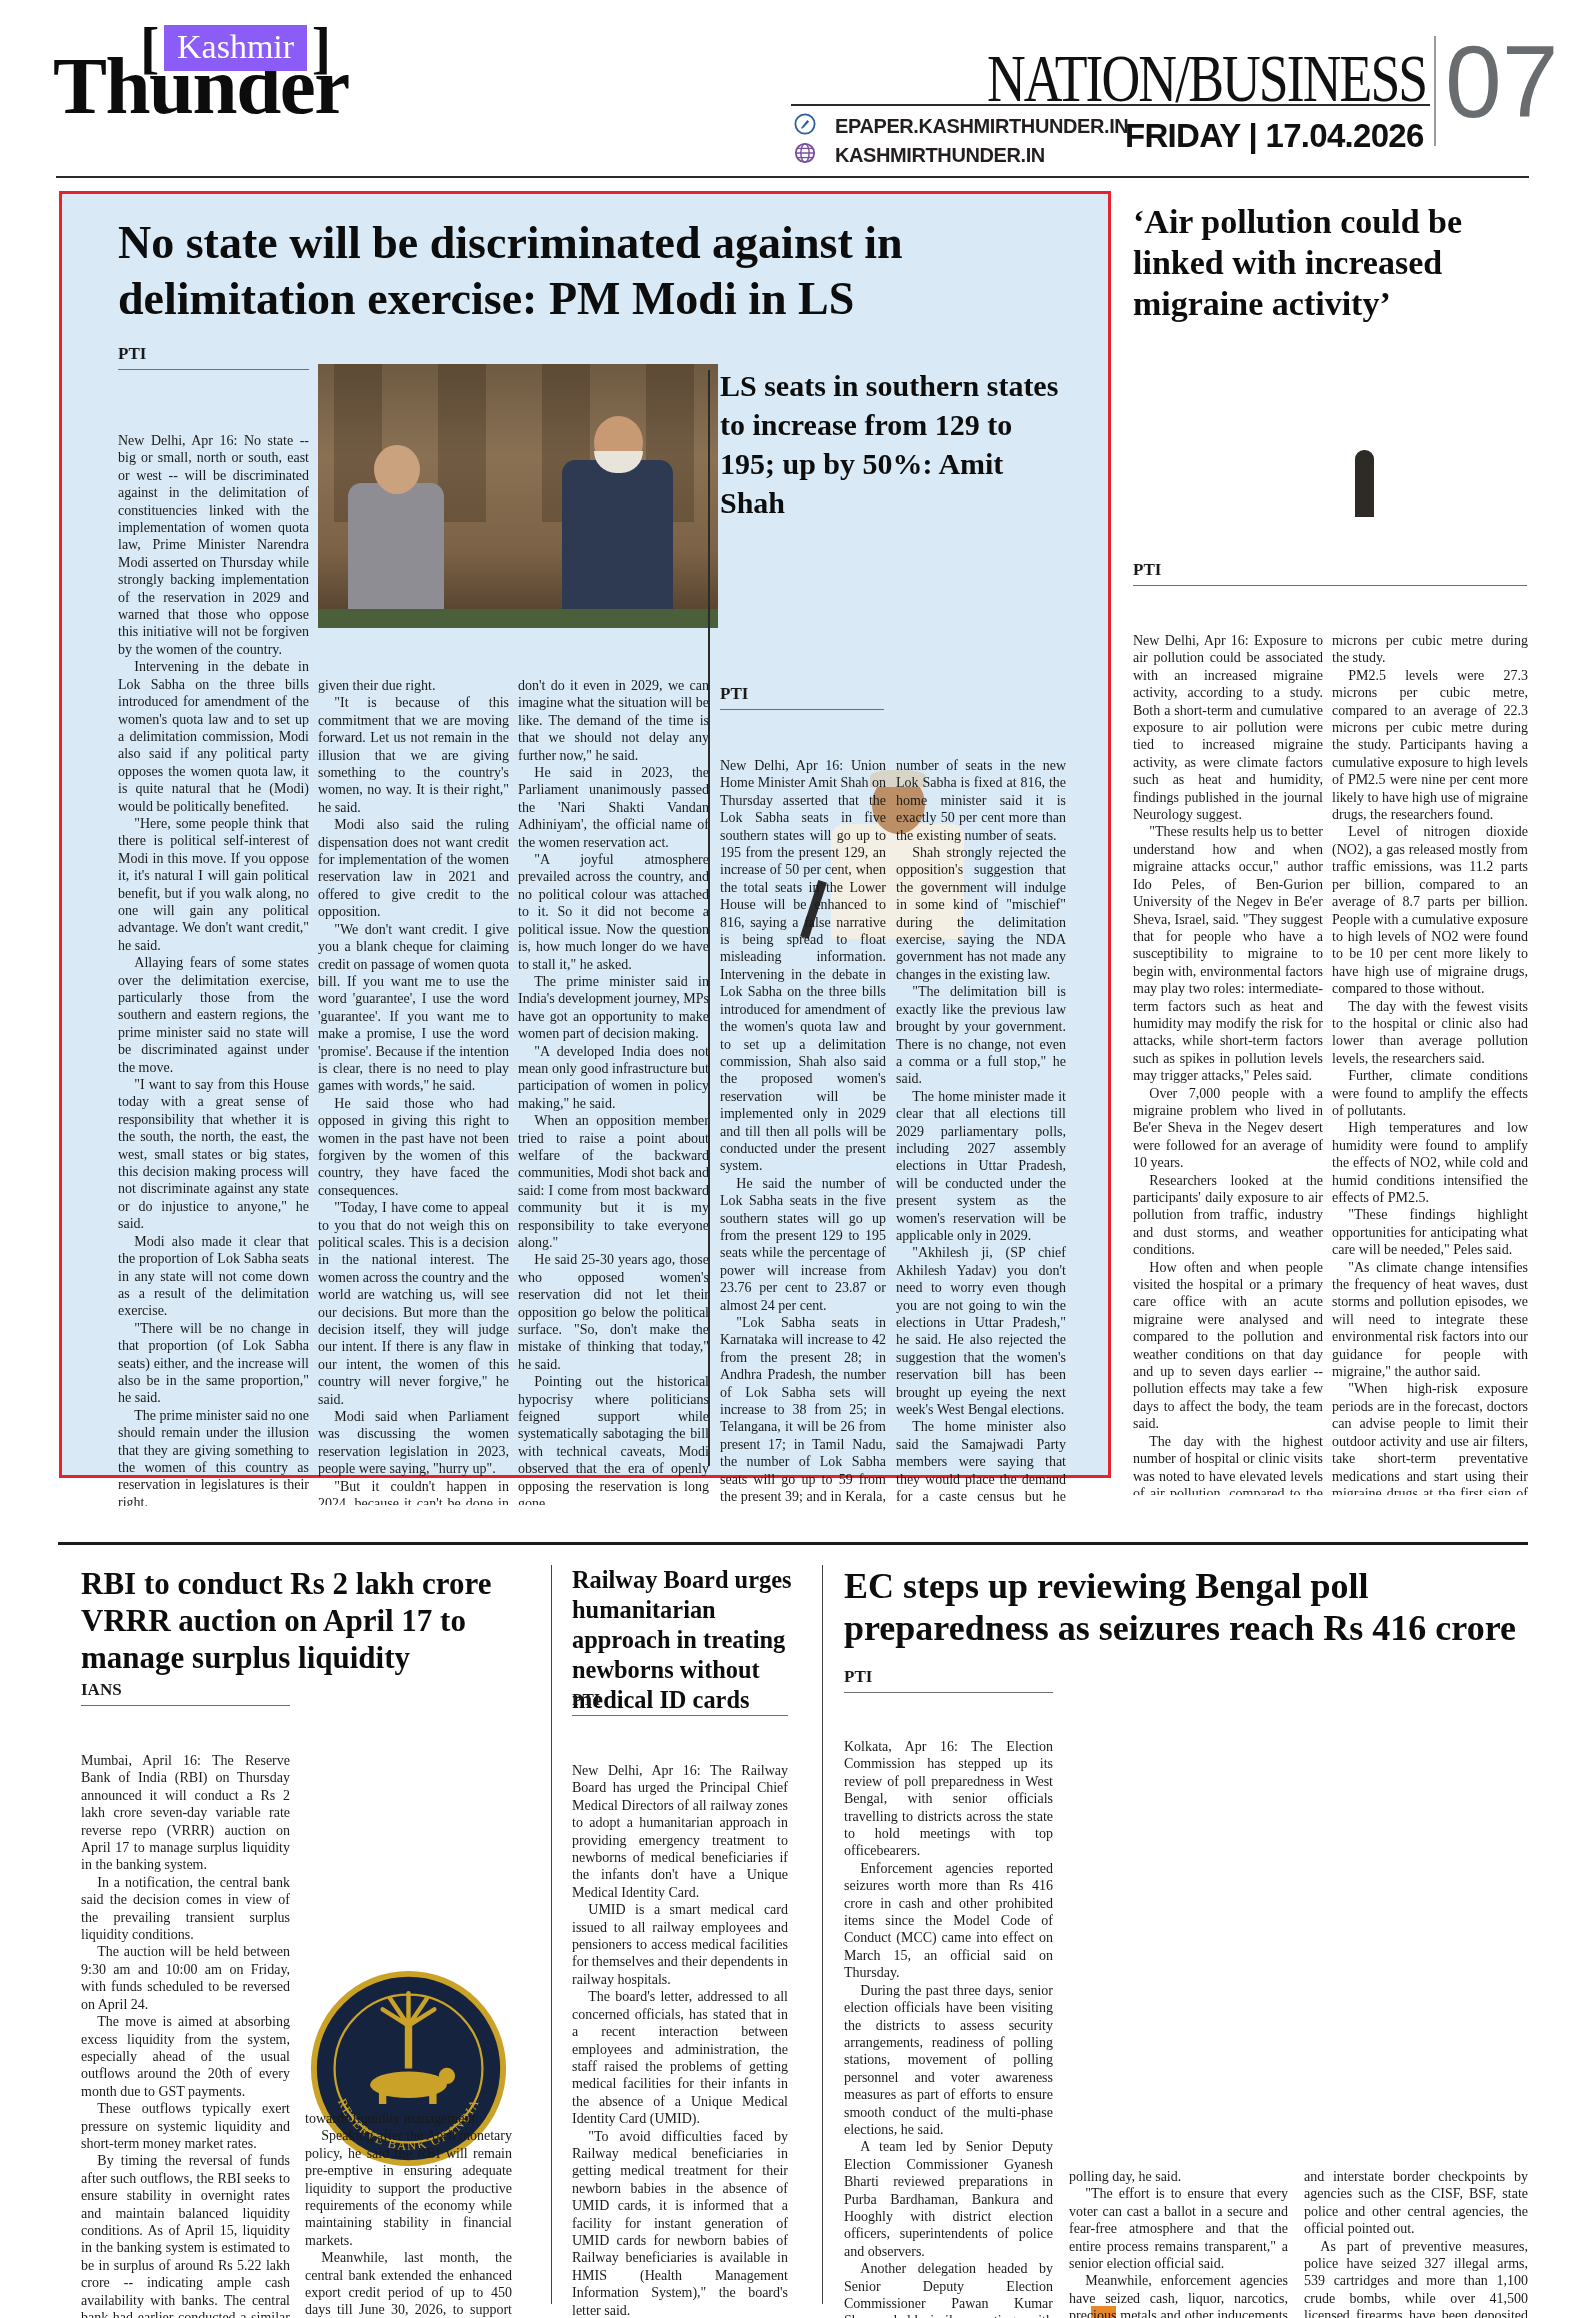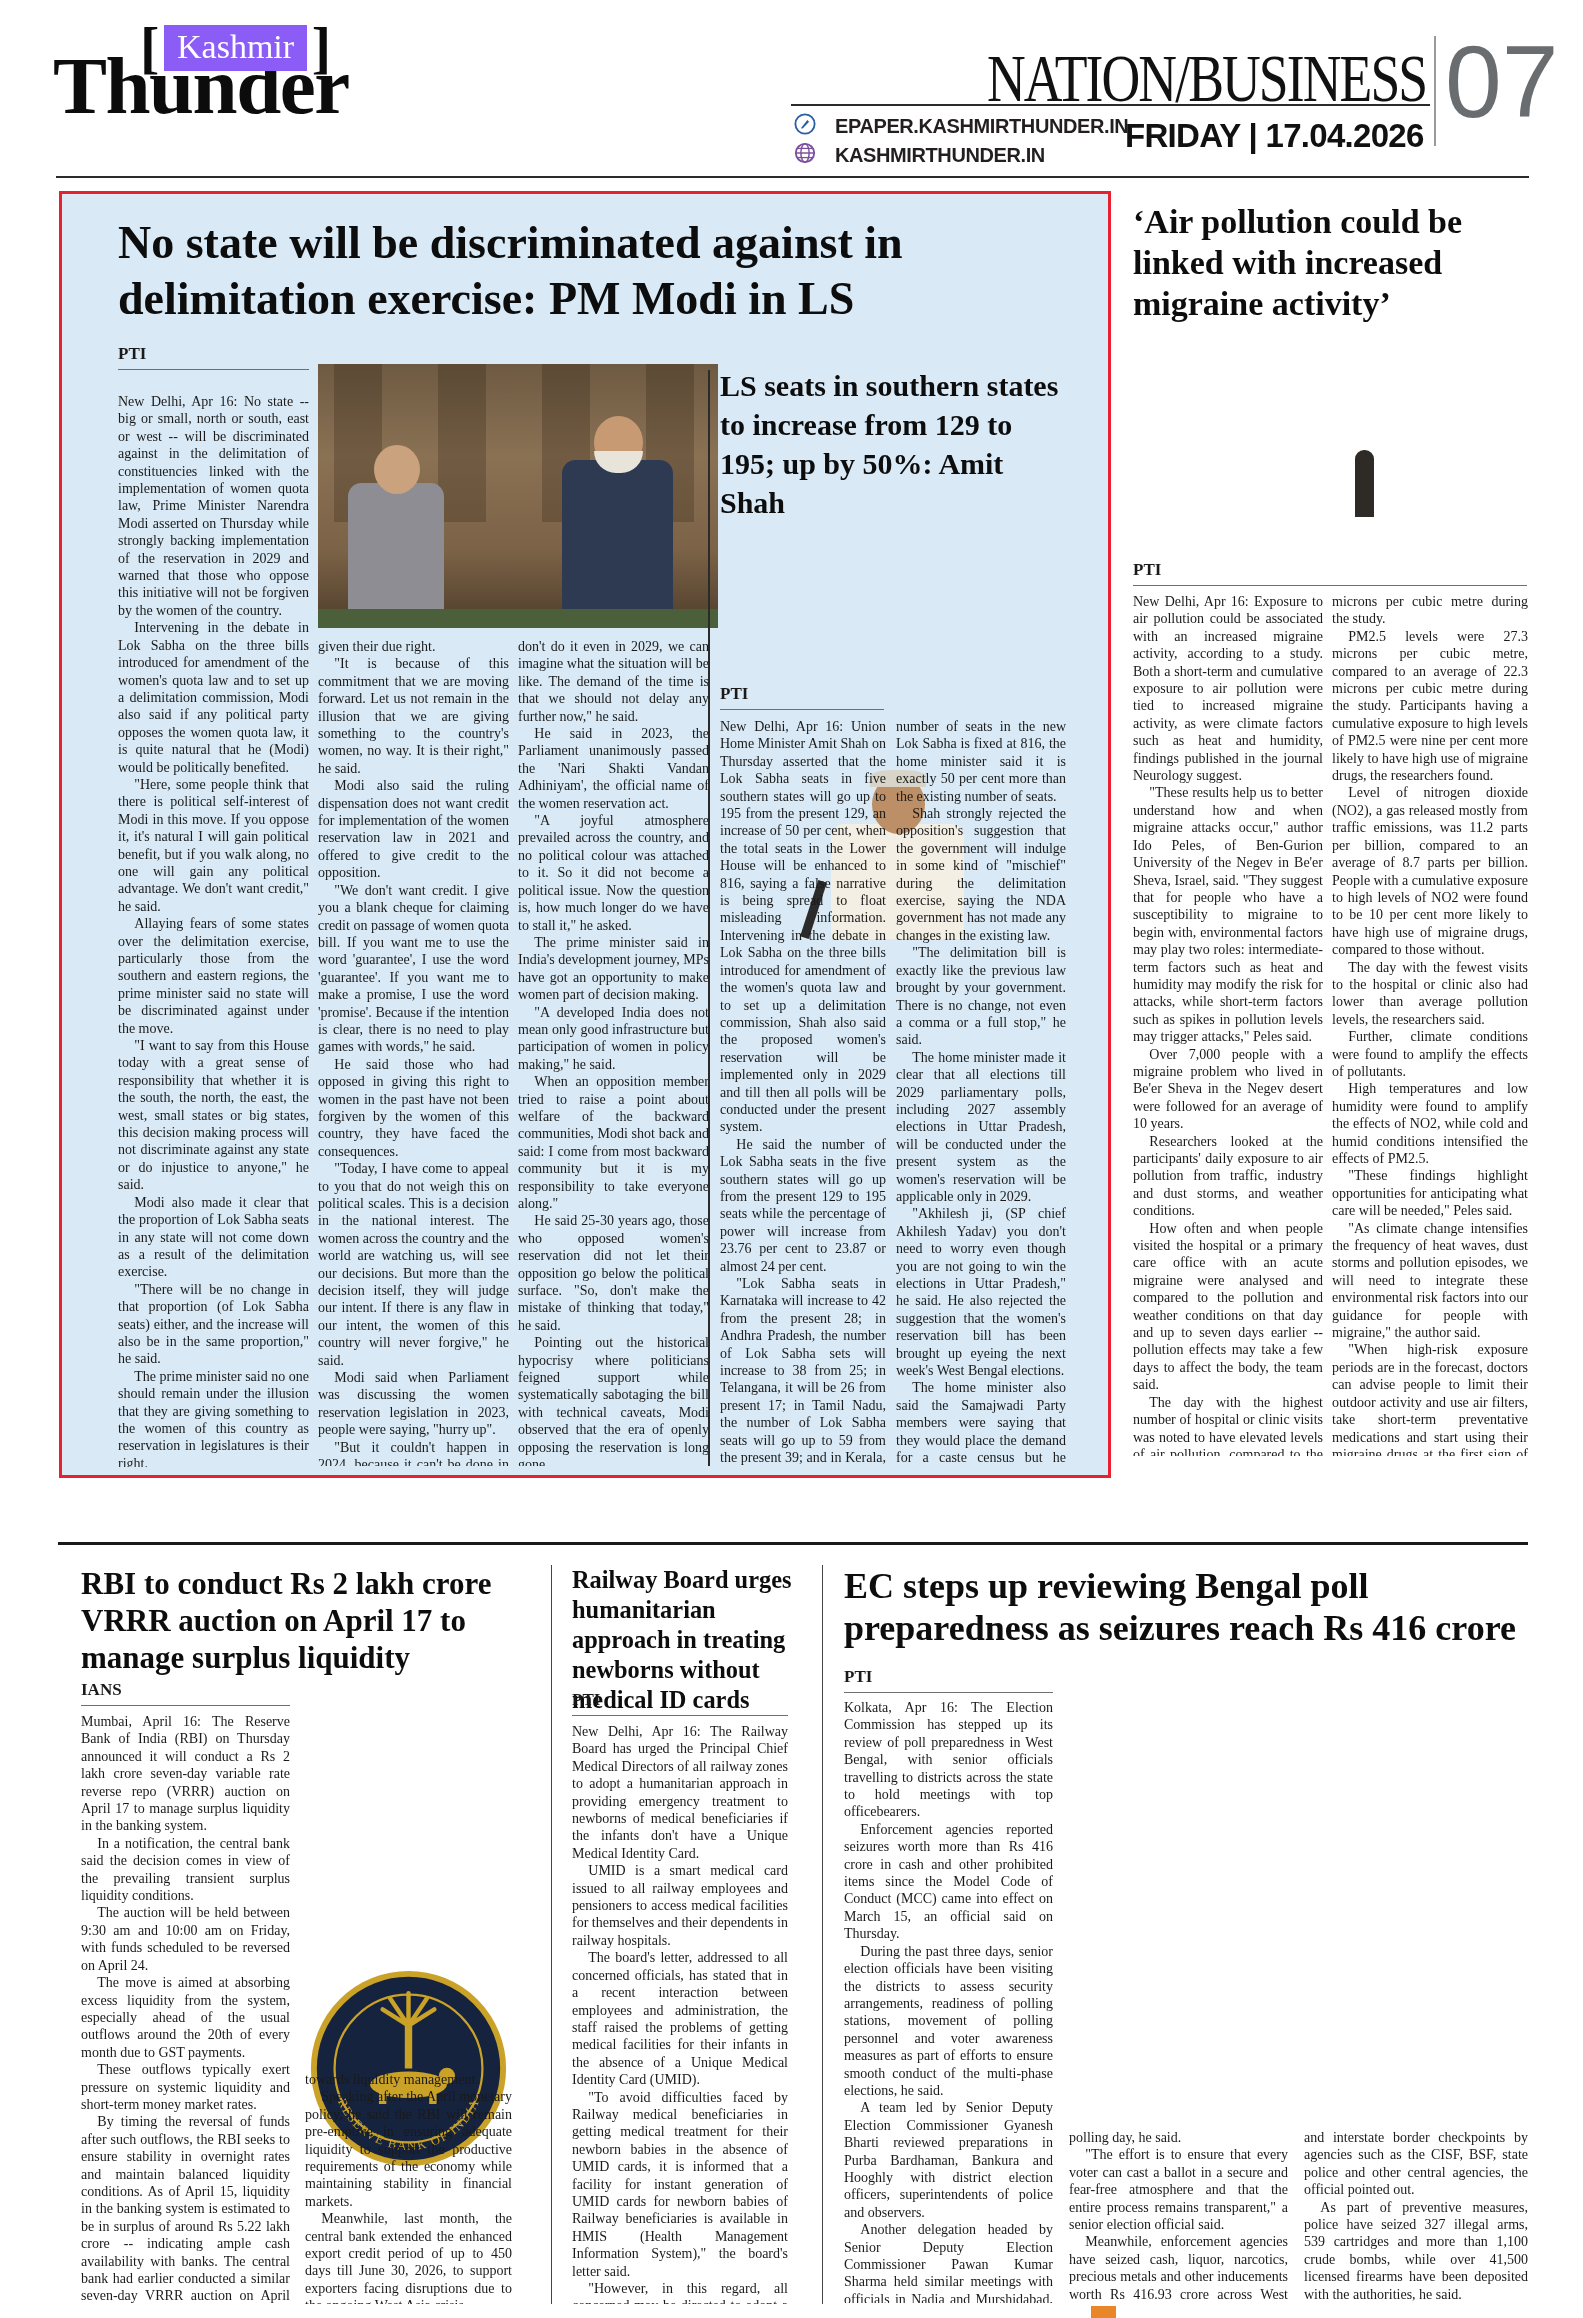--- a/index.html
+++ b/index.html
@@ -16,21 +16,21 @@
   .page-num { font-size:102px; color:#6a6d70; font-family:"Liberation Sans", sans-serif; line-height:1; }
   .mast-rule { background:#2a2a2a; }
   .mast-vrule { background:#9a9a9a; }
   .url-line { display:flex; align-items:center; gap:19px; font-family:"Liberation Sans", sans-serif;
               font-weight:bold; font-size:20px; letter-spacing:-0.4px; color:#231f20; }
   .date-line { font-family:"Liberation Sans", sans-serif; font-weight:bold; font-size:33px; letter-spacing:-0.7px; color:#111; }
 
   
   .headline { font-weight:bold; color:#0d0d0d; }
   .byline { font-weight:bold; font-size:17px; border-bottom:1.5px solid #6f6f6f; padding-bottom:5.2px; }
-  .cols { overflow:hidden; font-size:14px; line-height:17.4px; }
+  .cols { overflow:hidden; font-size:14px; line-height:17.4px;margin-top:39px; }
   .cols p { margin:0; text-align:justify; }
   .cols p + p { text-indent:16.3px; }
 
   .feature-box { background:#d9eaf6; border:3px solid #e8212e; }
   .vdiv { background:#2b2b2b; width:1.5px; }
 
   
   .photo { overflow:hidden; position:relative; }
   .ph-parl { background:linear-gradient(180deg,#6e5a42 0%,#8a7154 35%,#7c6347 70%,#4e3d2b 100%); }
   .ph-parl .panel { position:absolute; top:0; bottom:40%; width:12%; background:rgba(40,28,16,0.25); }

